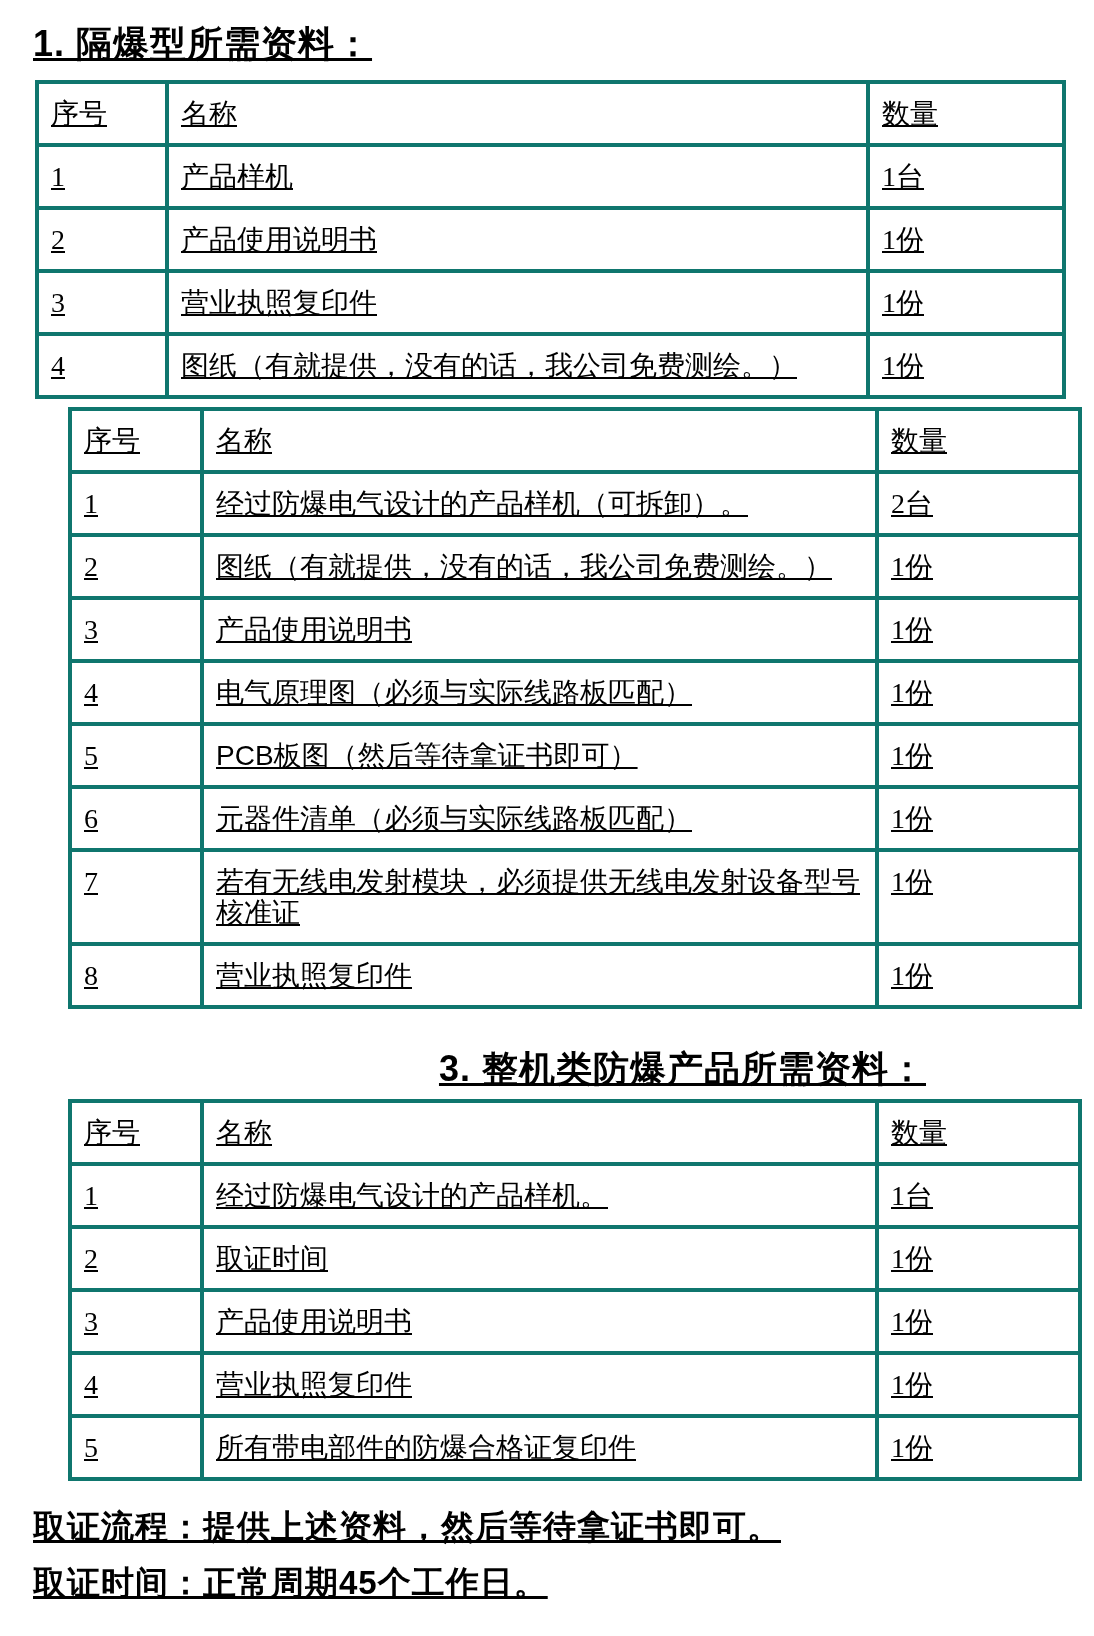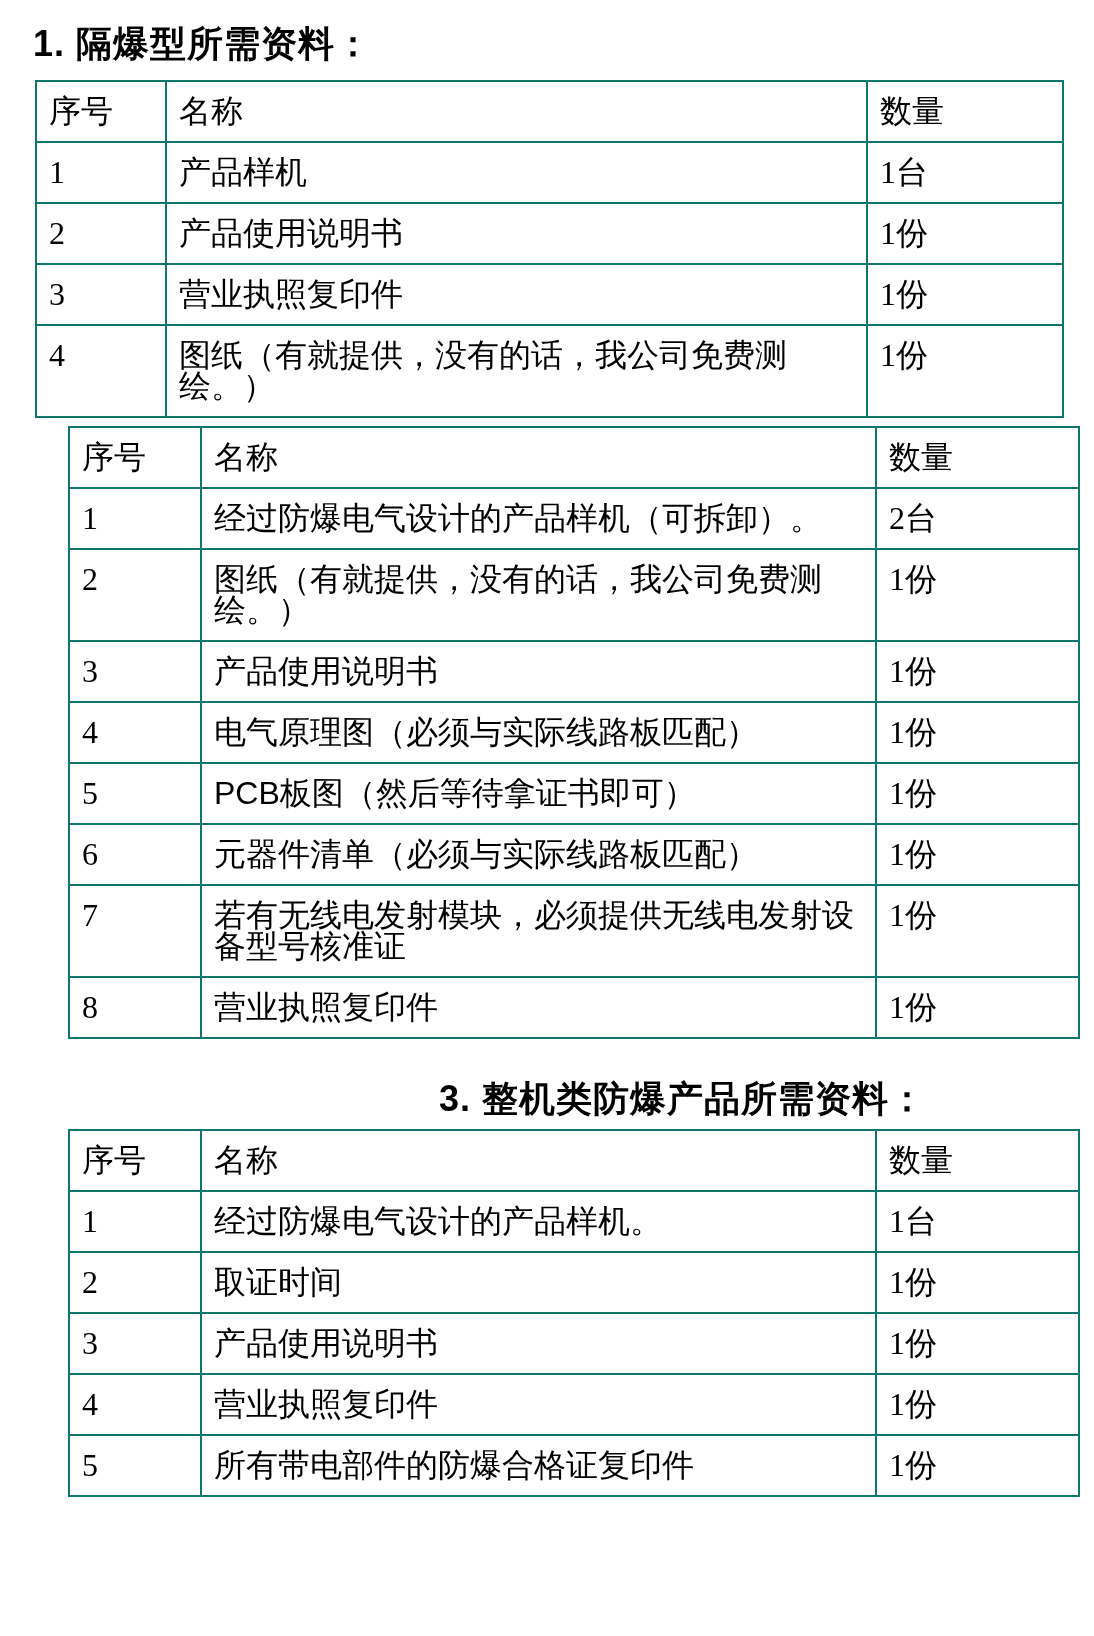--- a/index.html
+++ b/index.html
@@ -7,21 +7,21 @@
     padding: 0;
     background: #ffffff;
   }
   body {
     width: 1094px;
     height: 1636px;
     color: #000000;
     font-family: "Liberation Sans", "DejaVu Sans", sans-serif;
     overflow: hidden;
   }
-  .doc { position: relative; width: 926px; }
+  .doc { position: relative; width: 926px; text-decoration: underline; }
 
   .section-heading {
     font-size: 36px;
     line-height: 44px;
     font-weight: 600;
     letter-spacing: 1px;
     margin: 0 0 0 33px;
     color: #000000;
   }
   .heading-1 { margin-top: 22px; }
@@ -30,24 +30,24 @@
 
   table.req-table {
     border-collapse: collapse;
     table-layout: fixed;
     margin-top: 14px;
   }
   table.t1 { margin-left: 35px; width: 1027px; }
   table.t2, table.t3 { margin-left: 68px; width: 1010px; margin-top: 8px; }
 
   table.req-table td {
-    border: 2px solid #0f766e;
+    border: 4px solid #0f766e;
     vertical-align: top;
     padding: 14px 11px 14px 12px;
-    font-size: 32px;
+    font-size: 28px;
     line-height: 31px;
     color: #000000;
     word-break: break-all;
   }
   
   table.t1 col.c-no   { width: 130px; }
   table.t1 col.c-name { width: 701px; }
   table.t1 col.c-qty  { width: 196px; }
   table.t2 col.c-no, table.t3 col.c-no     { width: 132px; }
   table.t2 col.c-name, table.t3 col.c-name { width: 675px; }
@@ -201,14 +201,18 @@
         <td class="cell-qty">1份</td>
       </tr>
       <tr>
         <td class="cell-no">5</td>
         <td class="cell-name">所有带电部件的防爆合格证复印件</td>
         <td class="cell-qty">1份</td>
       </tr>
     </tbody>
   </table>
 
+  <div class="footer">
+    <div class="footer-line">取证流程：提供上述资料，然后等待拿证书即可。</div>
+    <div class="footer-line">取证时间：正常周期45个工作日。</div>
+  </div>
 
 </div>
 
 </body></html>

